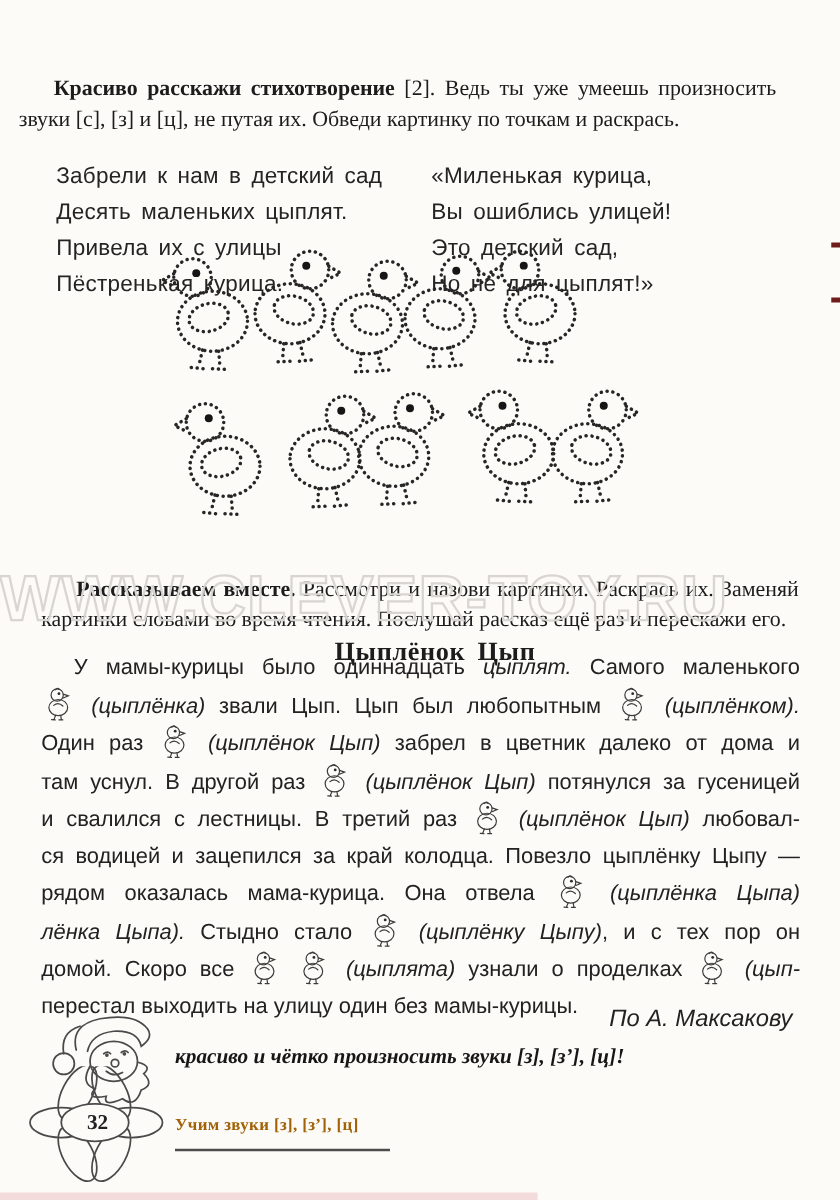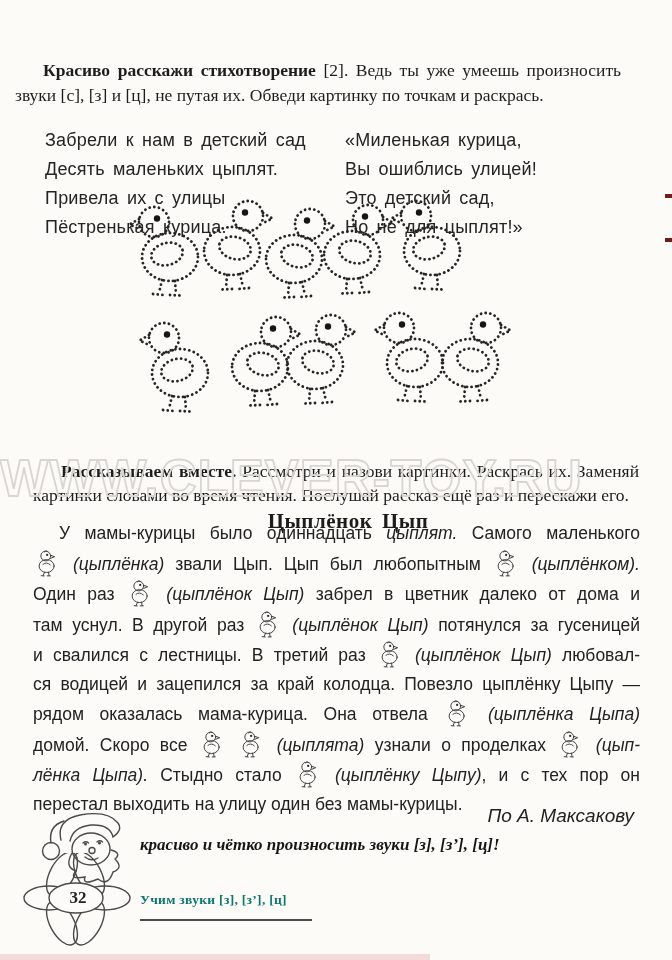--- a/index.html
+++ b/index.html
@@ -64,21 +64,21 @@
   }
   .congrats .l1{text-align:justify;text-align-last:justify;}
   
   .flower{position:absolute;left:22px;top:853px;width:112px;height:96px;}
   .page-number{
     position:absolute;left:59px;top:888px;width:38px;text-align:center;
     font-weight:bold;font-size:17px;color:#222;
   }
   .footer-series{
     position:absolute;left:140px;top:892px;
-    font-weight:bold;font-size:13.5px;letter-spacing:.3px;color:#0f766e;
+    font-weight:bold;font-size:13.5px;letter-spacing:.3px;color:#a16207;
   }
   .footer-line{position:absolute;left:140px;top:919px;width:172px;height:2px;background:#4c4c4c;}
   
   .red-mark{position:absolute;width:7px;height:4px;background:#6f1c1c;right:0;}
   .red-mark.m1{top:194px;}
   .red-mark.m2{top:238px;}
   .pink-strip{position:absolute;left:0;top:954px;width:430px;height:6px;background:#f3dadb;}
 </style>
 </head>
 <body>
@@ -206,20 +206,33 @@
       <path d="M8.5,3.2 q1.8,-2.4 3.4,-0.4"></path>
       <circle cx="10" cy="8" r="5.6"></circle>
       <path d="M15.6,7.2 l4.6,1.6 l-4.6,1.9"></path>
       <ellipse cx="11" cy="19.5" rx="8.6" ry="7.4"></ellipse>
       <path d="M6.8,17.5 q4.2,-3.4 8.4,0.6"></path>
       <path d="M8.6,26.5 l-1.6,4 M13.2,26.5 l0.6,4 M4.8,30.5 l3.4,0.3 M11.6,30.7 l3.6,0"></path>
     </g>
     <circle cx="11.6" cy="6.8" r="1.3" fill="#2a2a2a"></circle>
   </svg></span>
 <span class="it"> (цыплёнка Цыпа)</span></div>
+      <div class="story-line"><span class="it">лёнка Цыпа).</span><span> Стыдно стало </span>
+  <span class="chick-ic"><svg viewBox="0 0 24 32" width="21" height="30">
+    <g fill="none" stroke="#3c3c3c" stroke-width="1.1" stroke-linecap="round">
+      <path d="M8.5,3.2 q1.8,-2.4 3.4,-0.4"></path>
+      <circle cx="10" cy="8" r="5.6"></circle>
+      <path d="M15.6,7.2 l4.6,1.6 l-4.6,1.9"></path>
+      <ellipse cx="11" cy="19.5" rx="8.6" ry="7.4"></ellipse>
+      <path d="M6.8,17.5 q4.2,-3.4 8.4,0.6"></path>
+      <path d="M8.6,26.5 l-1.6,4 M13.2,26.5 l0.6,4 M4.8,30.5 l3.4,0.3 M11.6,30.7 l3.6,0"></path>
+    </g>
+    <circle cx="11.6" cy="6.8" r="1.3" fill="#2a2a2a"></circle>
+  </svg></span>
+<span class="it"> (цыплёнку Цыпу)</span><span>, и с тех пор он</span></div>
       <div class="story-line"><span>домой. Скоро все </span>
   <span class="chick-ic"><svg viewBox="0 0 24 32" width="21" height="30">
     <g fill="none" stroke="#3c3c3c" stroke-width="1.1" stroke-linecap="round">
       <path d="M8.5,3.2 q1.8,-2.4 3.4,-0.4"></path>
       <circle cx="10" cy="8" r="5.6"></circle>
       <path d="M15.6,7.2 l4.6,1.6 l-4.6,1.9"></path>
       <ellipse cx="11" cy="19.5" rx="8.6" ry="7.4"></ellipse>
       <path d="M6.8,17.5 q4.2,-3.4 8.4,0.6"></path>
       <path d="M8.6,26.5 l-1.6,4 M13.2,26.5 l0.6,4 M4.8,30.5 l3.4,0.3 M11.6,30.7 l3.6,0"></path>
     </g>
@@ -243,33 +256,20 @@
       <path d="M8.5,3.2 q1.8,-2.4 3.4,-0.4"></path>
       <circle cx="10" cy="8" r="5.6"></circle>
       <path d="M15.6,7.2 l4.6,1.6 l-4.6,1.9"></path>
       <ellipse cx="11" cy="19.5" rx="8.6" ry="7.4"></ellipse>
       <path d="M6.8,17.5 q4.2,-3.4 8.4,0.6"></path>
       <path d="M8.6,26.5 l-1.6,4 M13.2,26.5 l0.6,4 M4.8,30.5 l3.4,0.3 M11.6,30.7 l3.6,0"></path>
     </g>
     <circle cx="11.6" cy="6.8" r="1.3" fill="#2a2a2a"></circle>
   </svg></span>
 <span class="it"> (цып-</span></div>
-      <div class="story-line"><span class="it">лёнка Цыпа).</span><span> Стыдно стало </span>
-  <span class="chick-ic"><svg viewBox="0 0 24 32" width="21" height="30">
-    <g fill="none" stroke="#3c3c3c" stroke-width="1.1" stroke-linecap="round">
-      <path d="M8.5,3.2 q1.8,-2.4 3.4,-0.4"></path>
-      <circle cx="10" cy="8" r="5.6"></circle>
-      <path d="M15.6,7.2 l4.6,1.6 l-4.6,1.9"></path>
-      <ellipse cx="11" cy="19.5" rx="8.6" ry="7.4"></ellipse>
-      <path d="M6.8,17.5 q4.2,-3.4 8.4,0.6"></path>
-      <path d="M8.6,26.5 l-1.6,4 M13.2,26.5 l0.6,4 M4.8,30.5 l3.4,0.3 M11.6,30.7 l3.6,0"></path>
-    </g>
-    <circle cx="11.6" cy="6.8" r="1.3" fill="#2a2a2a"></circle>
-  </svg></span>
-<span class="it"> (цыплёнку Цыпу)</span><span>, и с тех пор он</span></div>
       <div class="story-line last"><span>перестал выходить на улицу один без мамы-курицы.</span></div>
     </div>
   <div class="attribution">По А. Максакову</div>
 
   <div class="gnome">
     <svg viewBox="0 0 108 80" width="108" height="80" fill="none" stroke="#4a4a4a" stroke-width="1.4" stroke-linecap="round">
       <path d="M33,30 Q28,10 52,5 Q80,0 90,13 Q95,20 85,27 Q82,14 63,15 Q45,17 42,31"></path>
       <path d="M36,11 Q20,16 23,33"></path>
       <circle cx="23" cy="41" r="8.5"></circle>
       <ellipse cx="63" cy="39" rx="19" ry="16"></ellipse>

